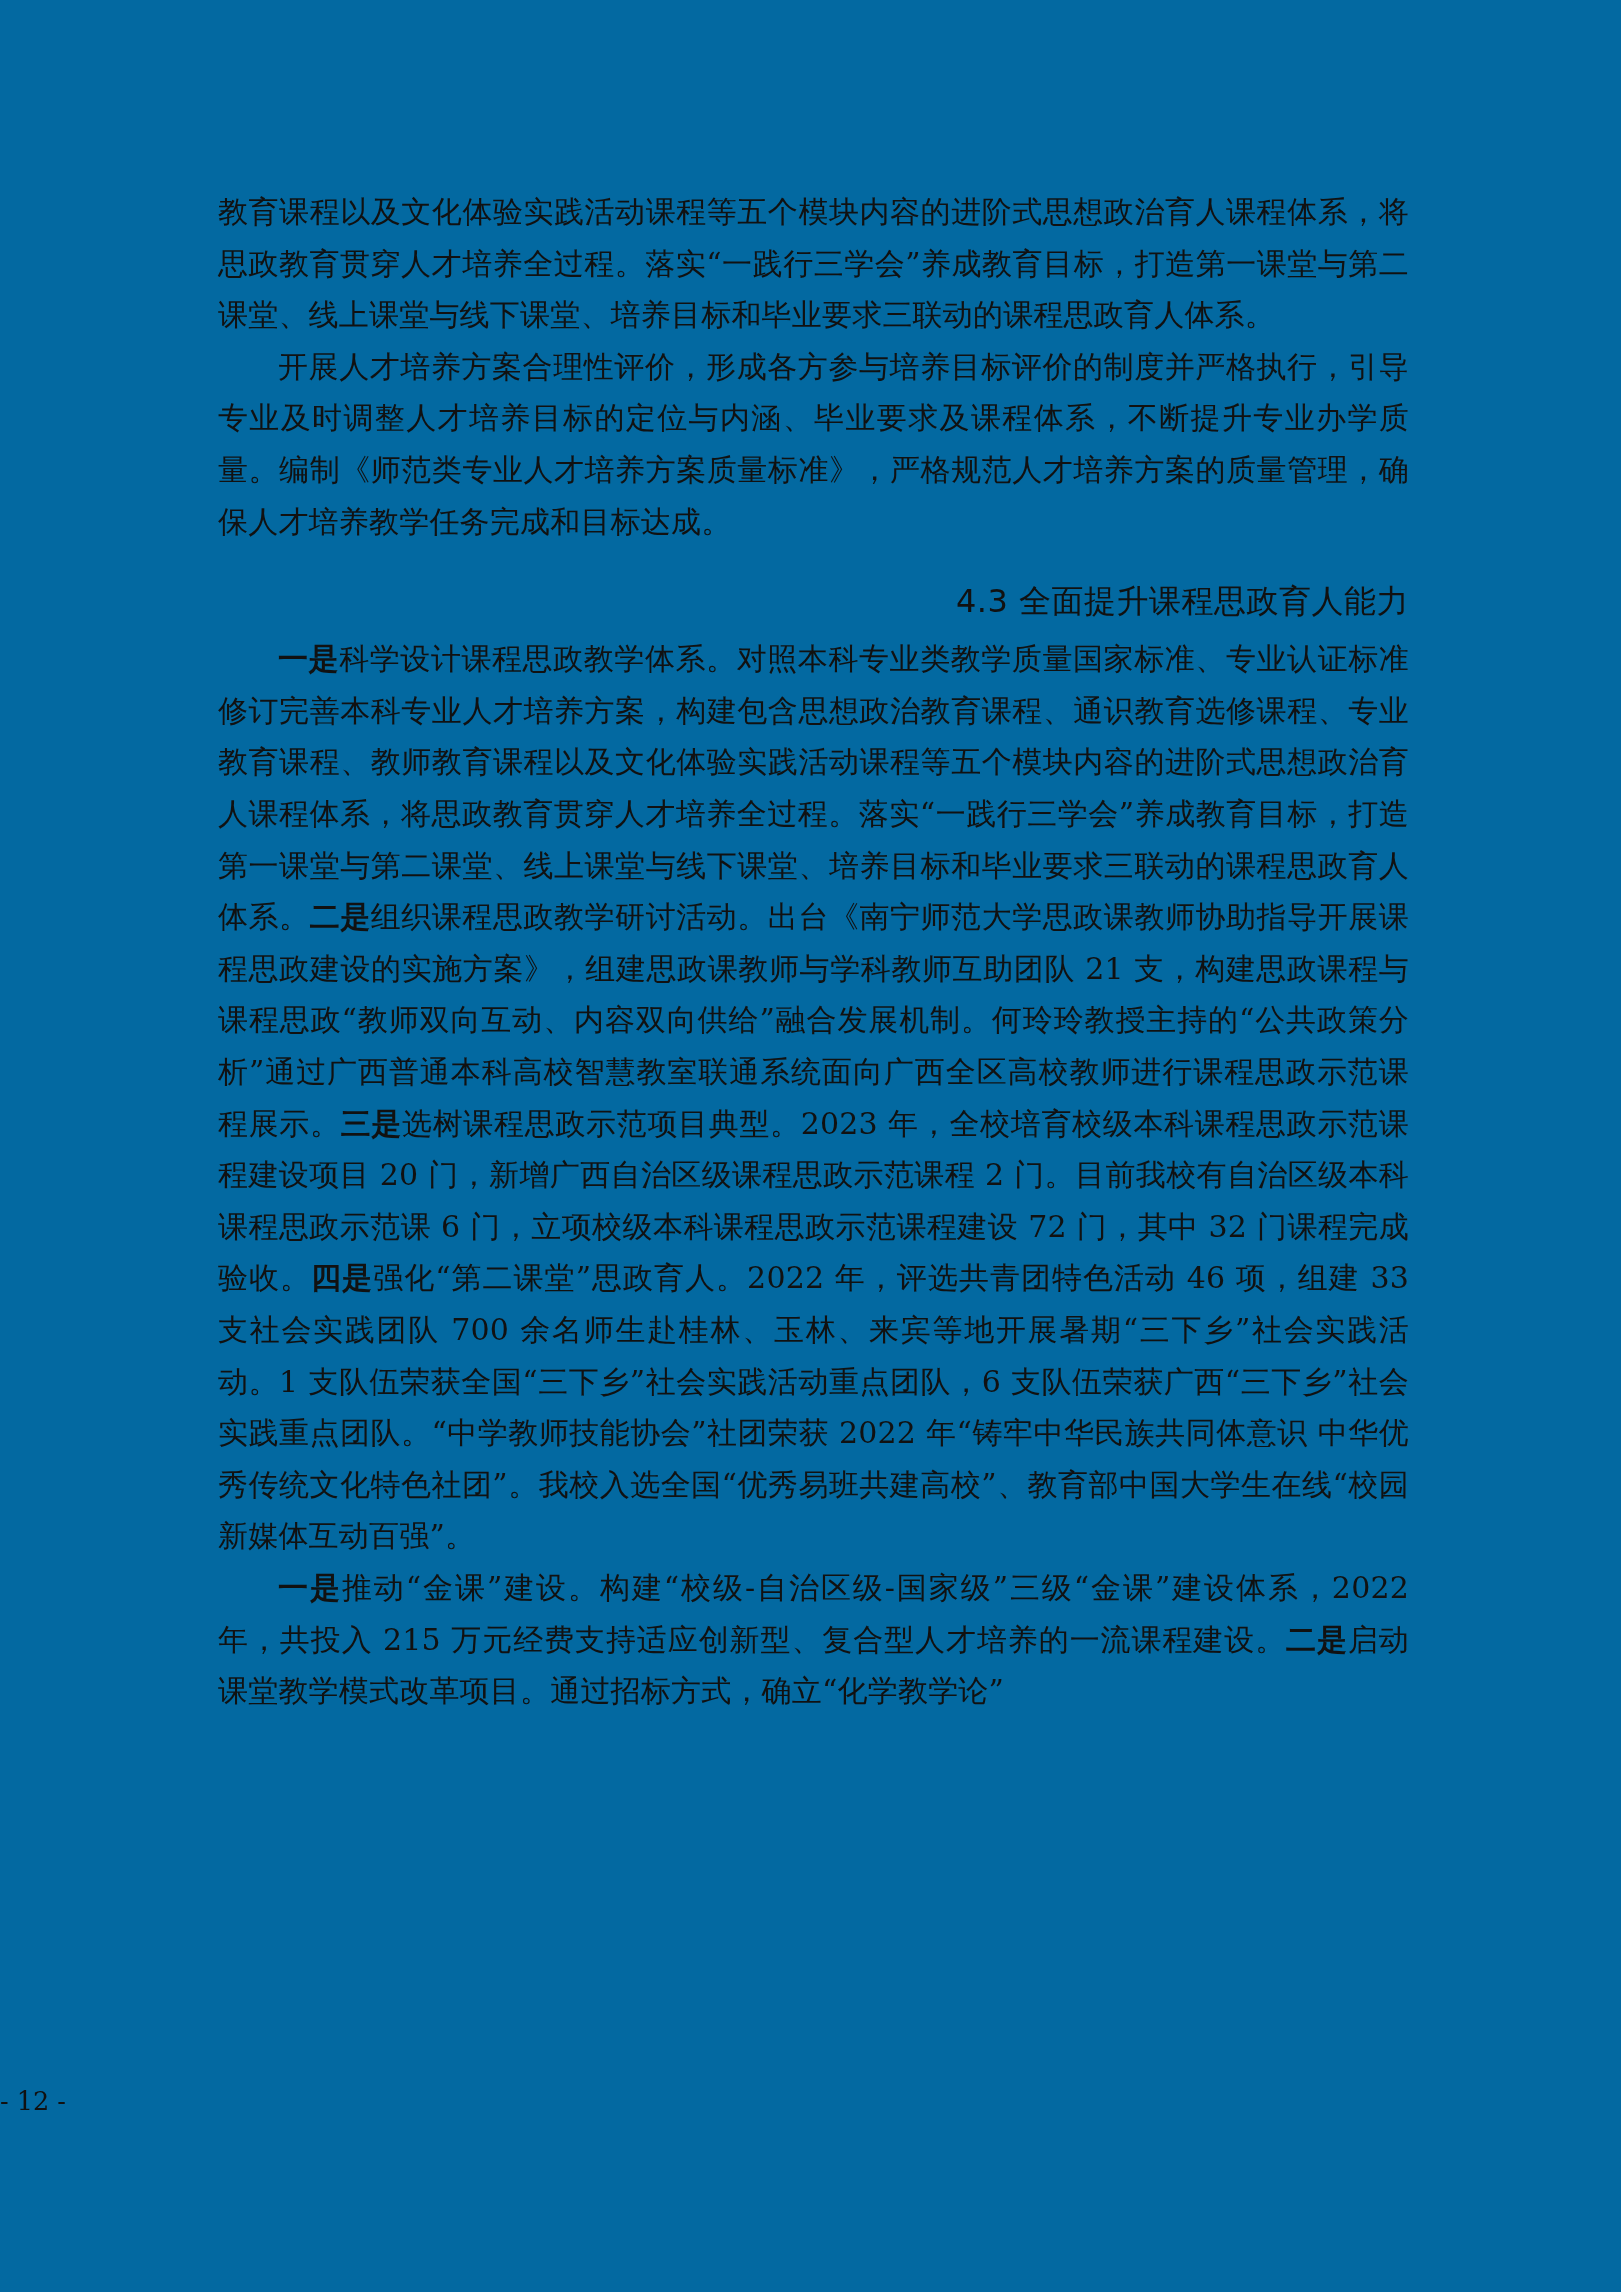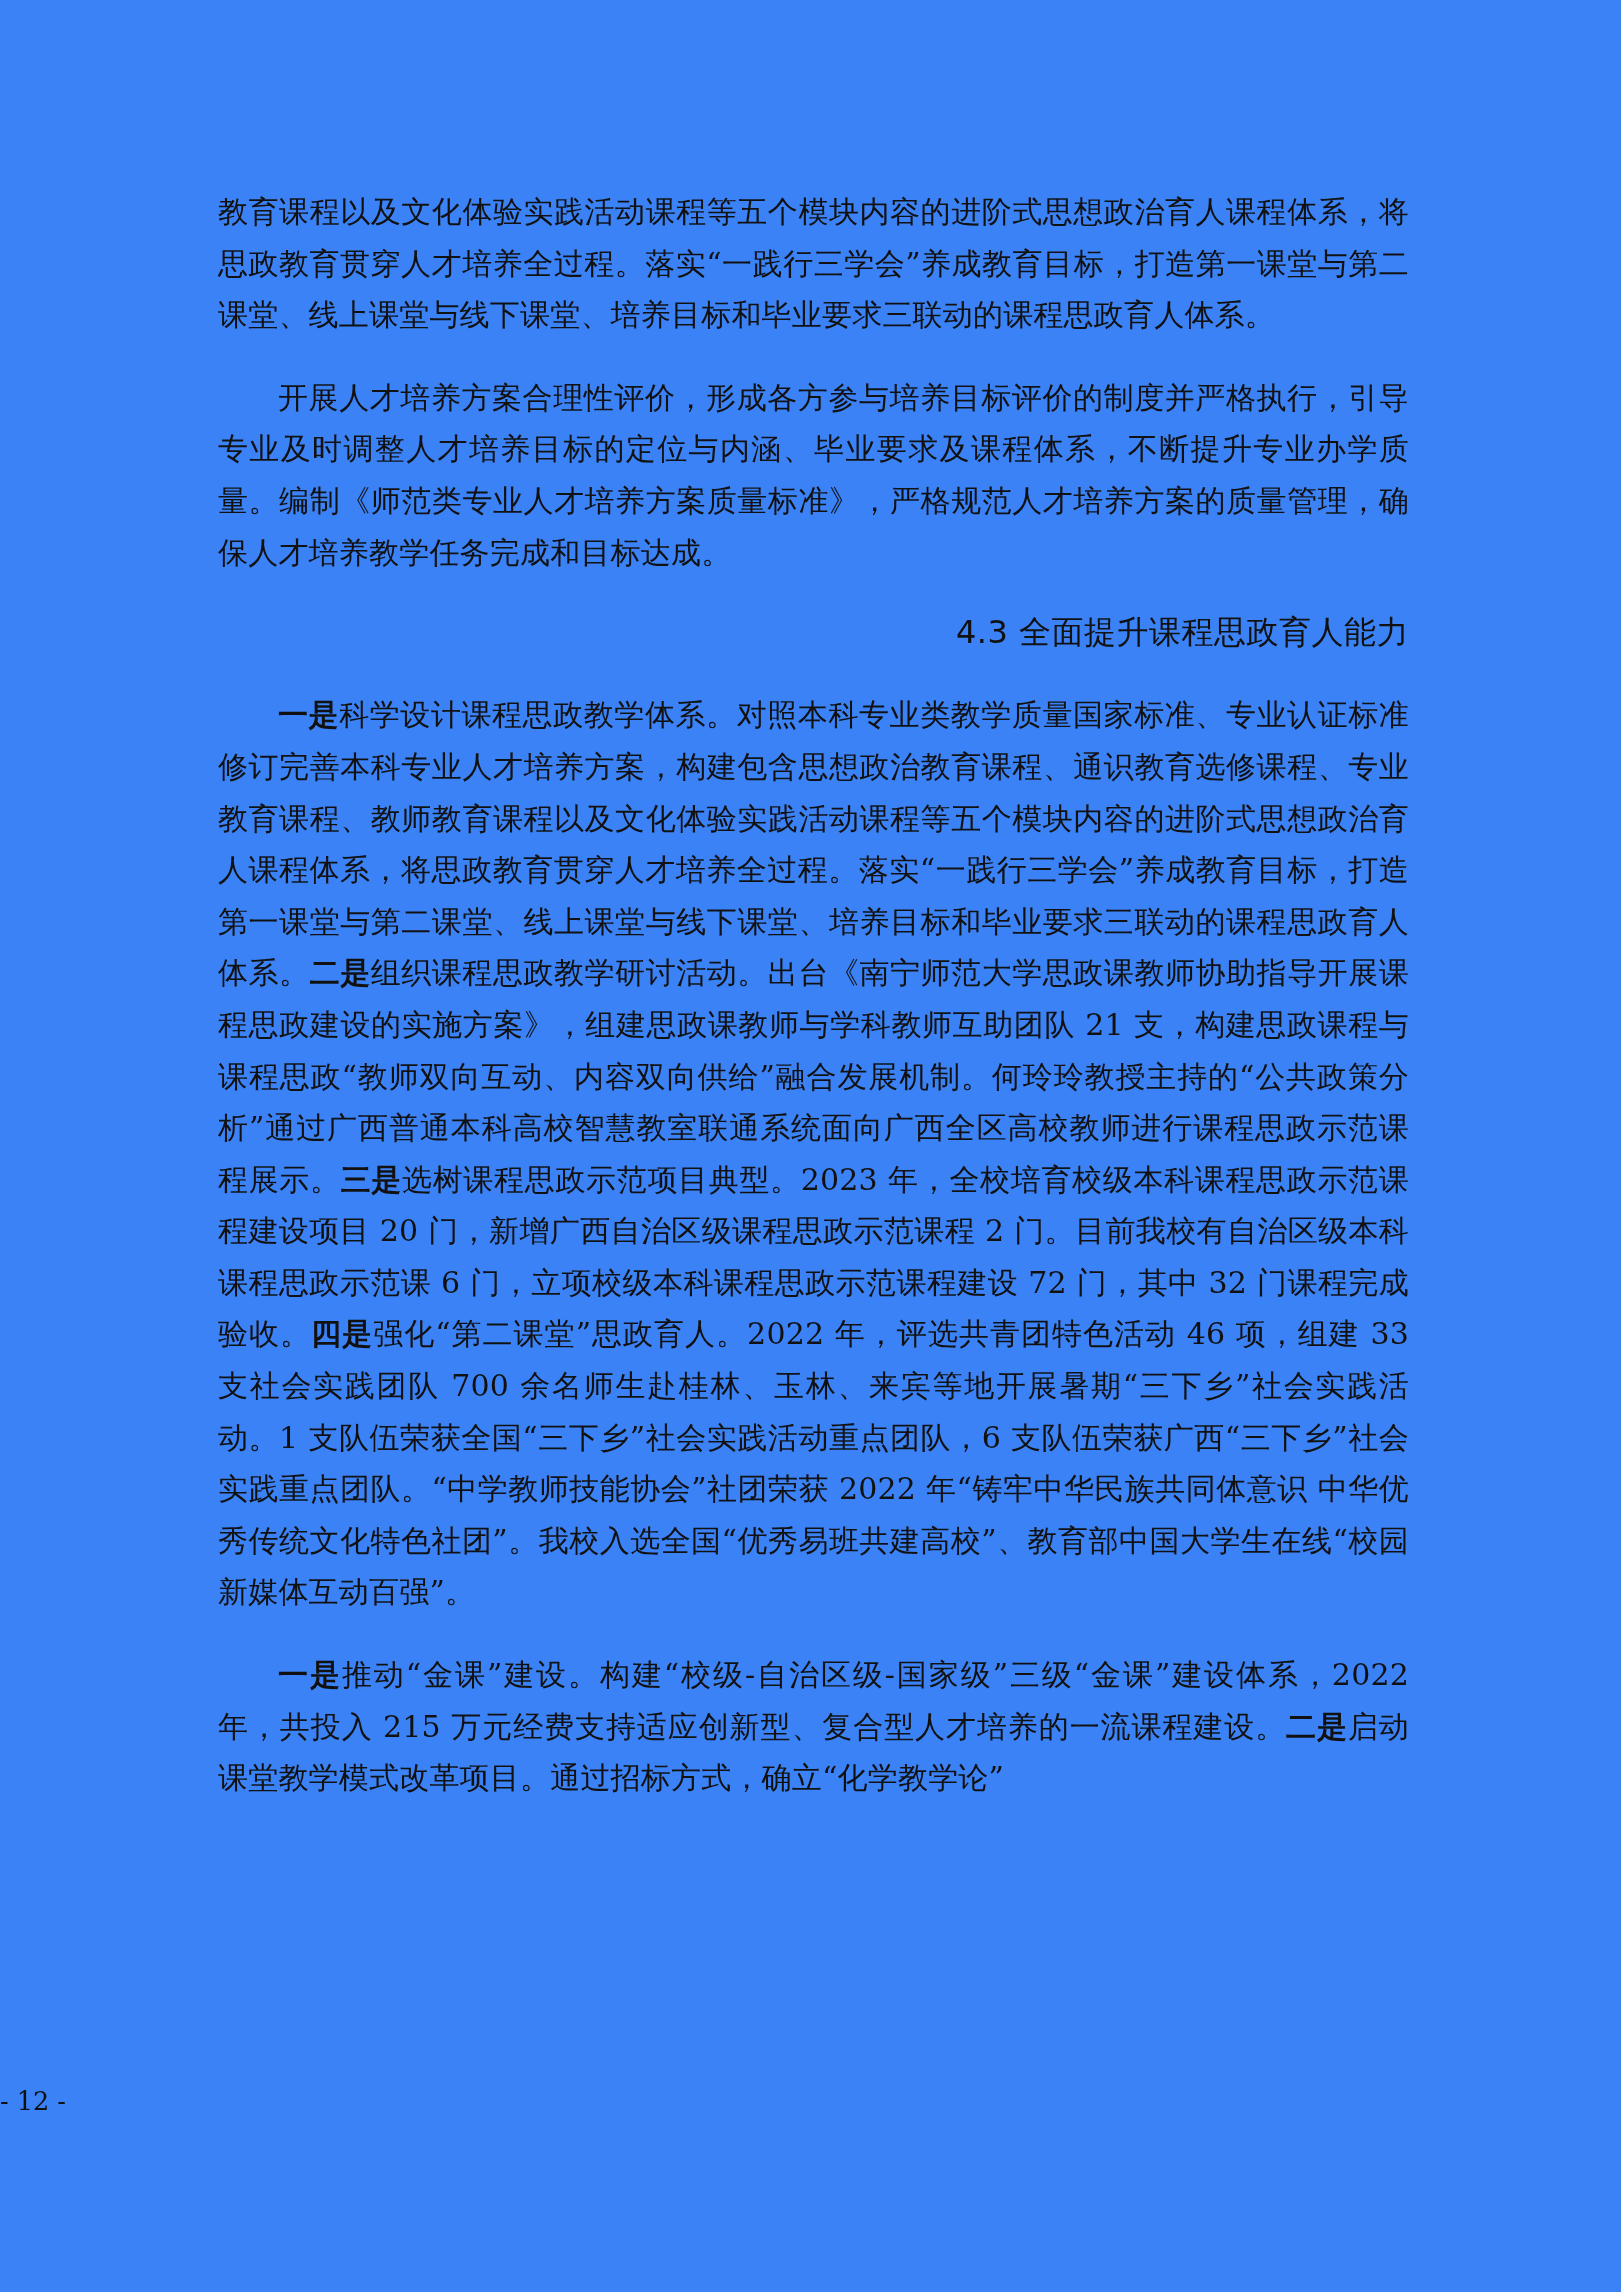--- a/index.html
+++ b/index.html
@@ -9,42 +9,41 @@
   }
   body {
     font-family: "DejaVu Serif", "Liberation Serif", serif;
     color: #111111;
   }
   .page {
     position: relative;
     width: 1621px;
     height: 2293px;
     margin: 0 auto;
-    background: #3b82f6;
+    background: #0369a1;
     box-sizing: border-box;
     overflow: hidden;
   }
   .content {
     position: absolute;
     left: 218px;
     top: 186px;
     width: 1191px;
   }
   p.body-text {
     margin: 0 0 0 0;
     font-size: 30px;
     line-height: 1.72;
     text-align: justify;
     text-justify: inter-ideograph;
     letter-spacing: 0.2px;
     font-family: "DejaVu Serif", "Liberation Serif", serif;
   }
   p.indent {
     text-indent: 2em;
-    margin-top: 31px;
   }
   h2.heading {
     margin: 29px 0 5.9px 0;
     font-size: 32px;
     font-weight: normal;
     line-height: 1.6;
     letter-spacing: 0.5px;
     font-family: "DejaVu Sans", "Liberation Sans", sans-serif;
     text-align: right;
   }

